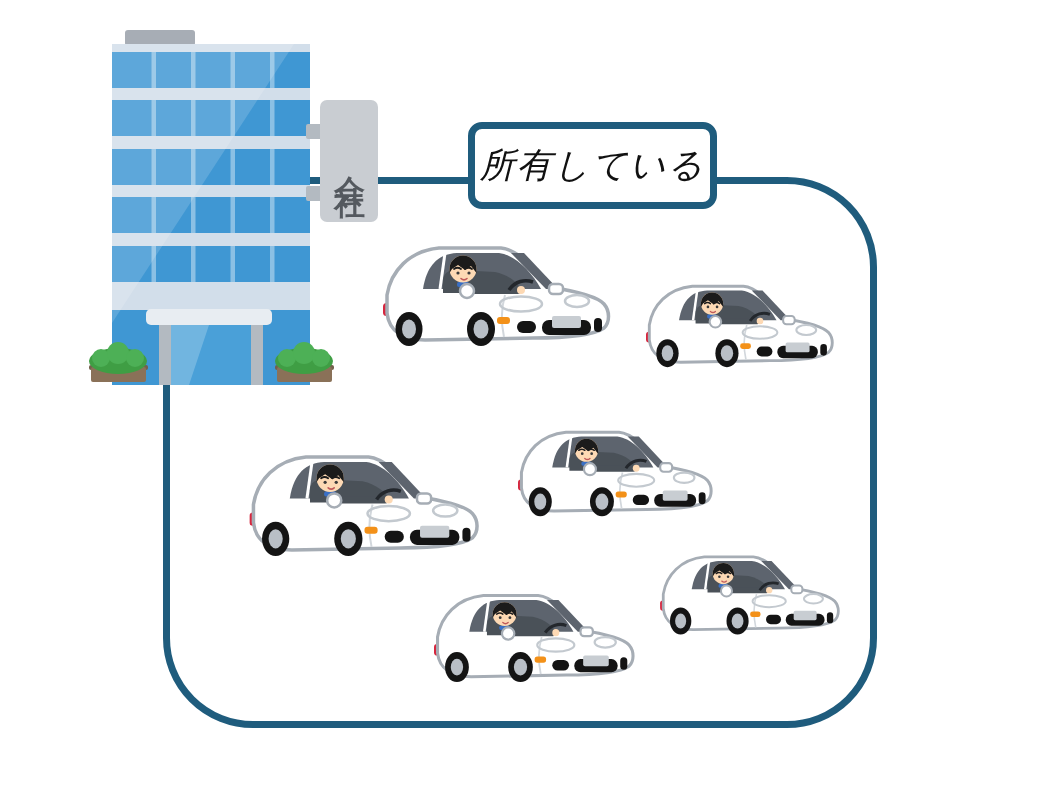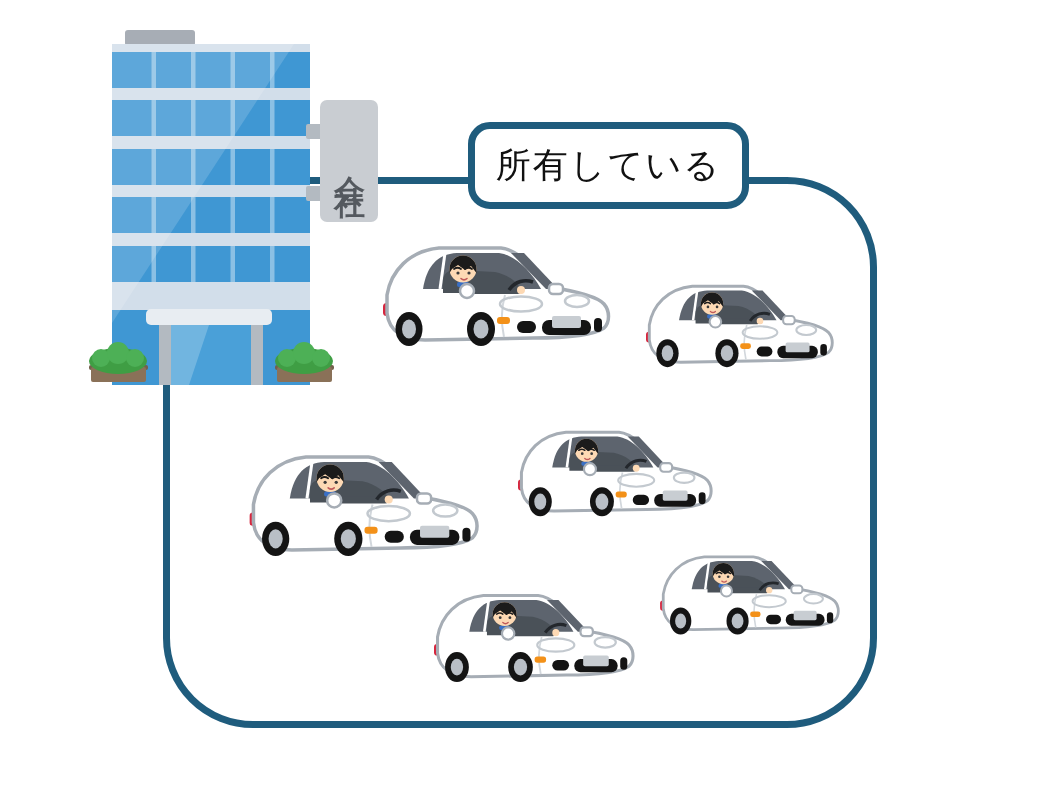--- a/index.html
+++ b/index.html
@@ -25,24 +25,24 @@
     background:#c9cdd2;border-radius:7px;z-index:4;
     display:flex;align-items:center;justify-content:center;
   }
   #company-sign .sign-text{
     writing-mode:vertical-rl;text-orientation:upright;
     font-size:31px;font-weight:bold;color:#54595f;letter-spacing:10px;
     font-family:"Liberation Sans","DejaVu Sans",sans-serif;
   }
   
   #ownership-label{
-    position:absolute;left:468px;top:122px;width:281px;height:87px;
-    box-sizing:border-box;border:7px solid #1f5c7d;border-radius:22px;
+    position:absolute;left:468px;top:122px;width:249px;height:87px;
+    box-sizing:border-box;border:7px solid #1f5c7d;border-radius:14px;
     background:#ffffff;z-index:4;
-    display:flex;align-items:center;justify-content:center;
+    display:flex;align-items:center;justify-content:center;font-style:italic;
   }
   #ownership-label .label-text{
     font-family:"Liberation Serif","DejaVu Serif",serif;
     font-size:35px;color:#111111;letter-spacing:2px;white-space:nowrap;
   }
   
   .car{position:absolute;z-index:3;}
   .car svg{display:block;width:100%;height:100%;}
   #car-1{left:383px;top:243px;width:230px;height:105px;}
   #car-2{left:646px;top:282px;width:190px;height:87px;}

